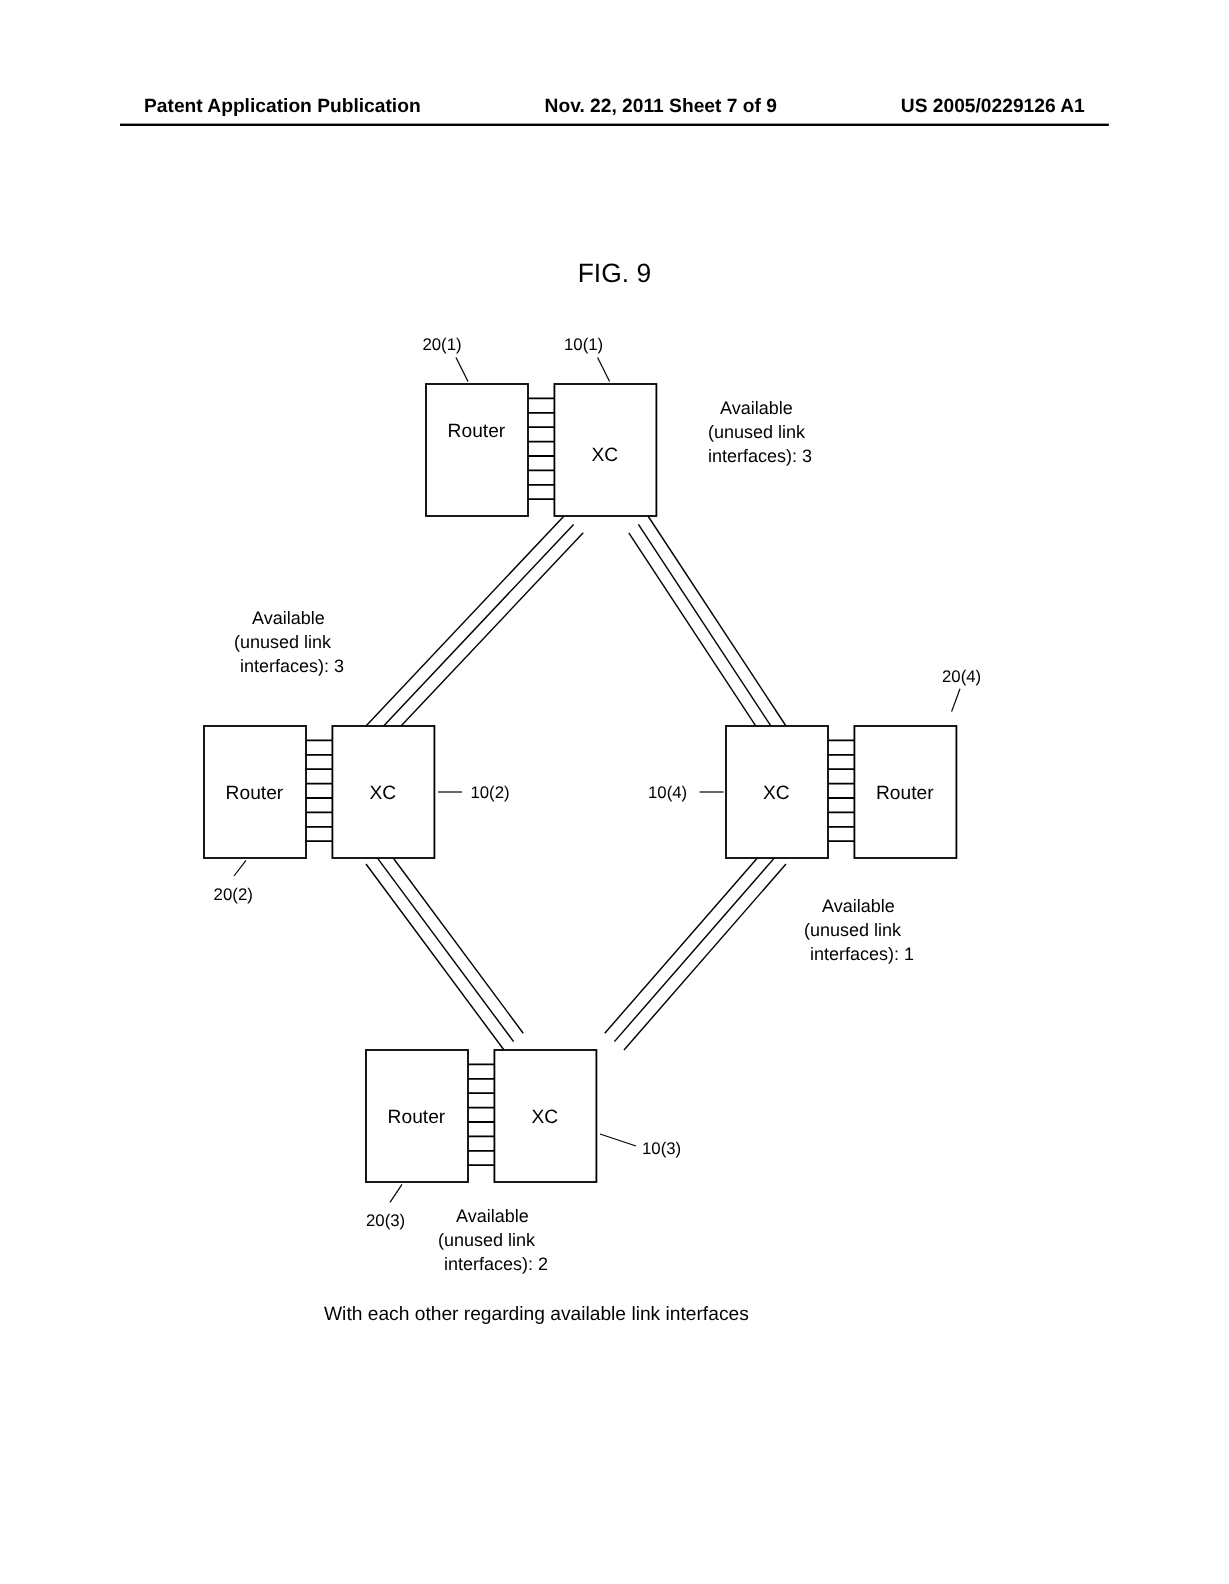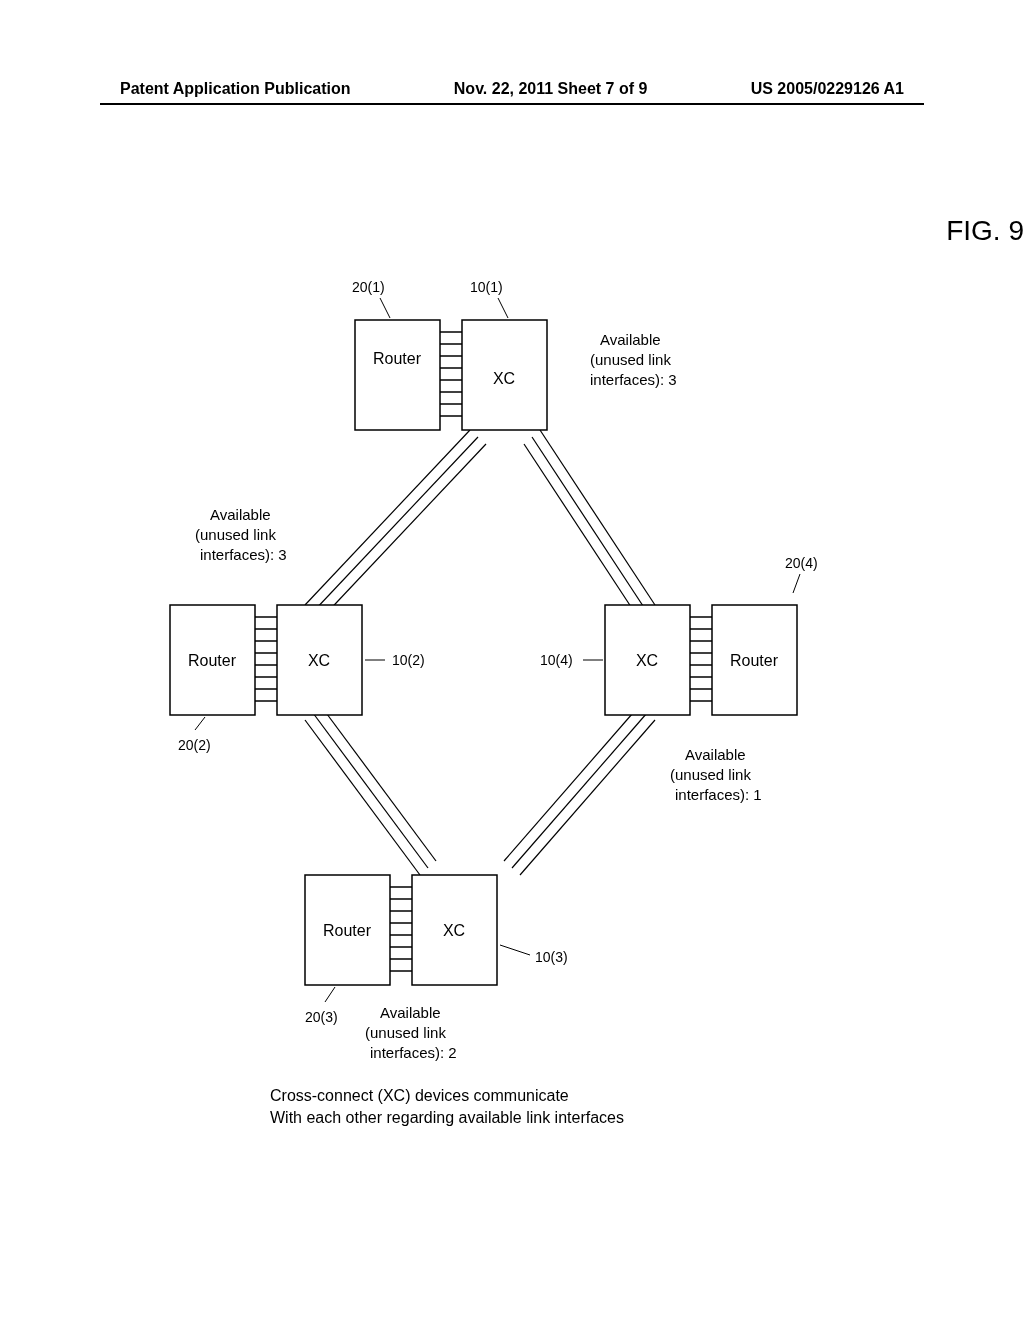--- a/index.html
+++ b/index.html
@@ -28,22 +28,22 @@
     left: 100px;
     width: 824px;
     height: 2px;
     background: #000;
   }
   .fig-title {
     position: absolute;
     top: 215px;
     left: 0;
     width: 1024px;
-    text-align: right;
-    font-size: 28px;
+    text-align: center;
+    font-size: 22px;
   }
   .canvas {
     position: absolute;
     top: 250px;
     left: 100px;
     width: 824px;
     height: 820px;
   }
   svg { display: block; }
   .box-label {
@@ -184,15 +184,14 @@
     <text x="205" y="772" class="ref-label">20(3)</text>
     <text x="280" y="768" class="avail-label">Available</text>
     <text x="265" y="788" class="avail-label">(unused link</text>
     <text x="270" y="808" class="avail-label">interfaces): 2</text>
   </g>
 
 </svg>
 </div>
 
 <div class="caption">
-  <div>Cross-connect (XC) devices communicate</div>
   <div>With each other regarding available link interfaces</div>
 </div>
 
 </body></html>

